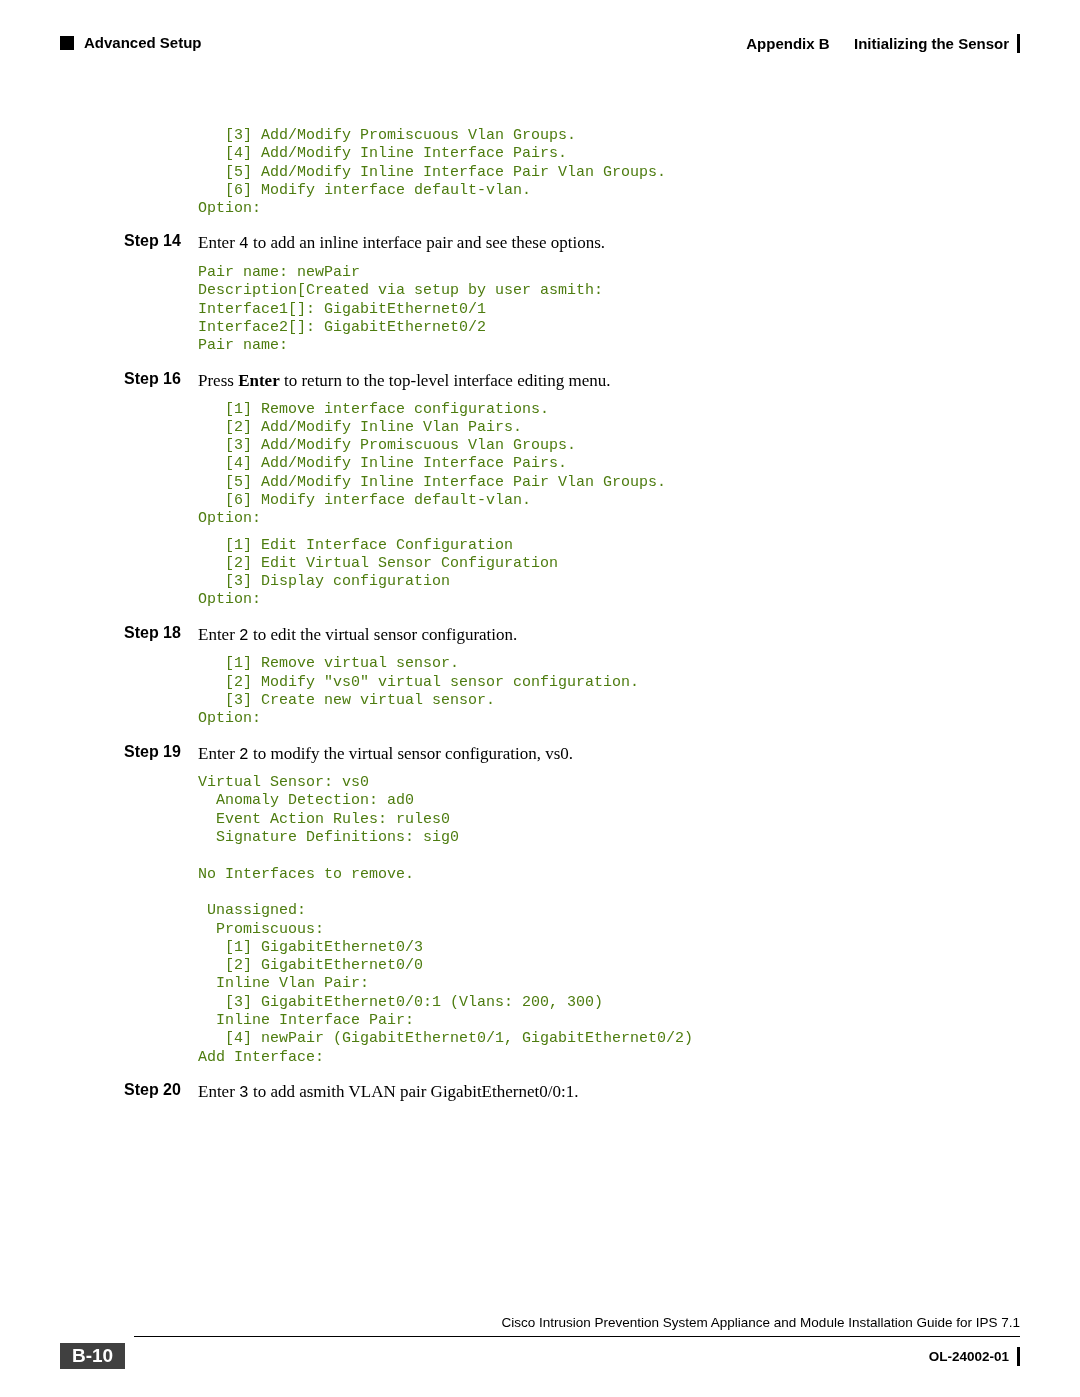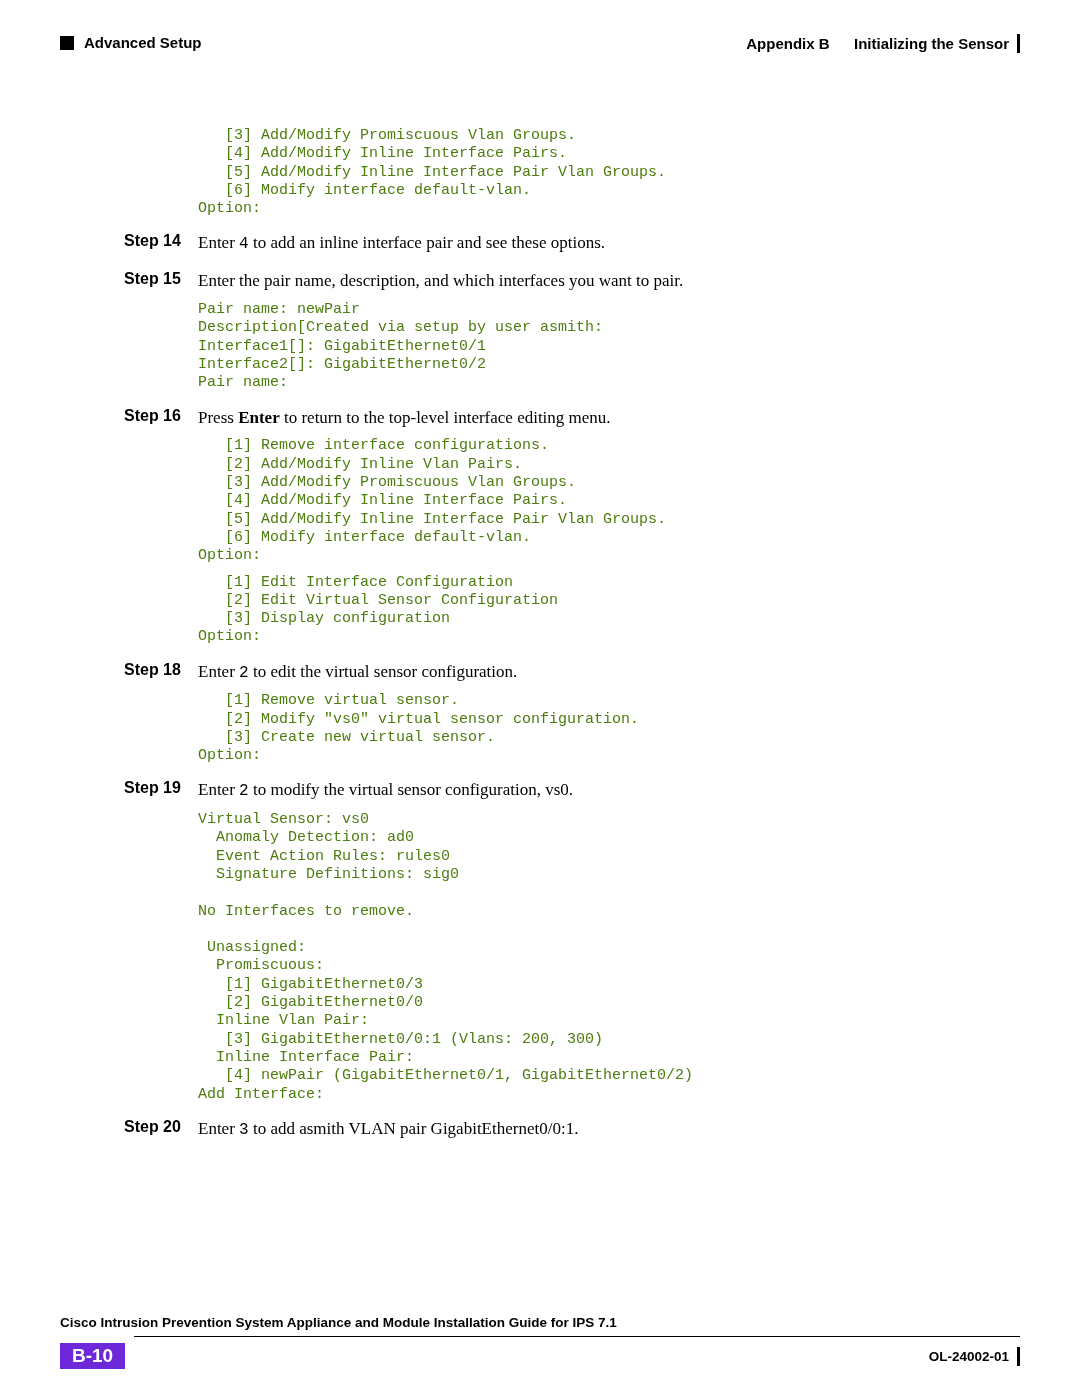--- a/index.html
+++ b/index.html
@@ -90,26 +90,26 @@
   }
   .footer-row {
     display: flex;
     justify-content: space-between;
     align-items: center;
     font-size: 13.5px;
     font-weight: bold;
   }
   .footer-title {
     font-size: 13.5px;
-    font-weight: bold;
-    text-align: left;
+    font-weight: normal;
+    text-align: right;
     margin-bottom: 6px;
   }
   .page-num {
-    background:#6d28d9;
+    background:#404040;
     color:#fff;
     font-weight: bold;
     font-size: 19px;
     padding: 2px 12px;
     display:inline-block;
   }
   .footer-right {
     display:flex;
     align-items:center;
     gap:8px;
@@ -141,24 +141,20 @@
    [6] Modify interface default-vlan.
 Option:</pre>
 
     <div class="step-row">
       <div class="step-label">Step 14</div>
       <div class="step-text">
         <span>Enter </span><span class="mono">4</span><span> to add an inline interface pair and see these options.</span>
       </div>
     </div>
 
-    <div class="step-row">
-      <div class="step-label">Step 15</div>
-      <div class="step-text">Enter the pair name, description, and which interfaces you want to pair.</div>
-    </div>
     <pre class="code">Pair name: newPair
 Description[Created via setup by user asmith:
 Interface1[]: GigabitEthernet0/1
 Interface2[]: GigabitEthernet0/2
 Pair name:</pre>
 
     <div class="step-row">
       <div class="step-label">Step 16</div>
       <div class="step-text">
         <span>Press </span><b class="enter">Enter</b><span> to return to the top-level interface editing menu.</span>

